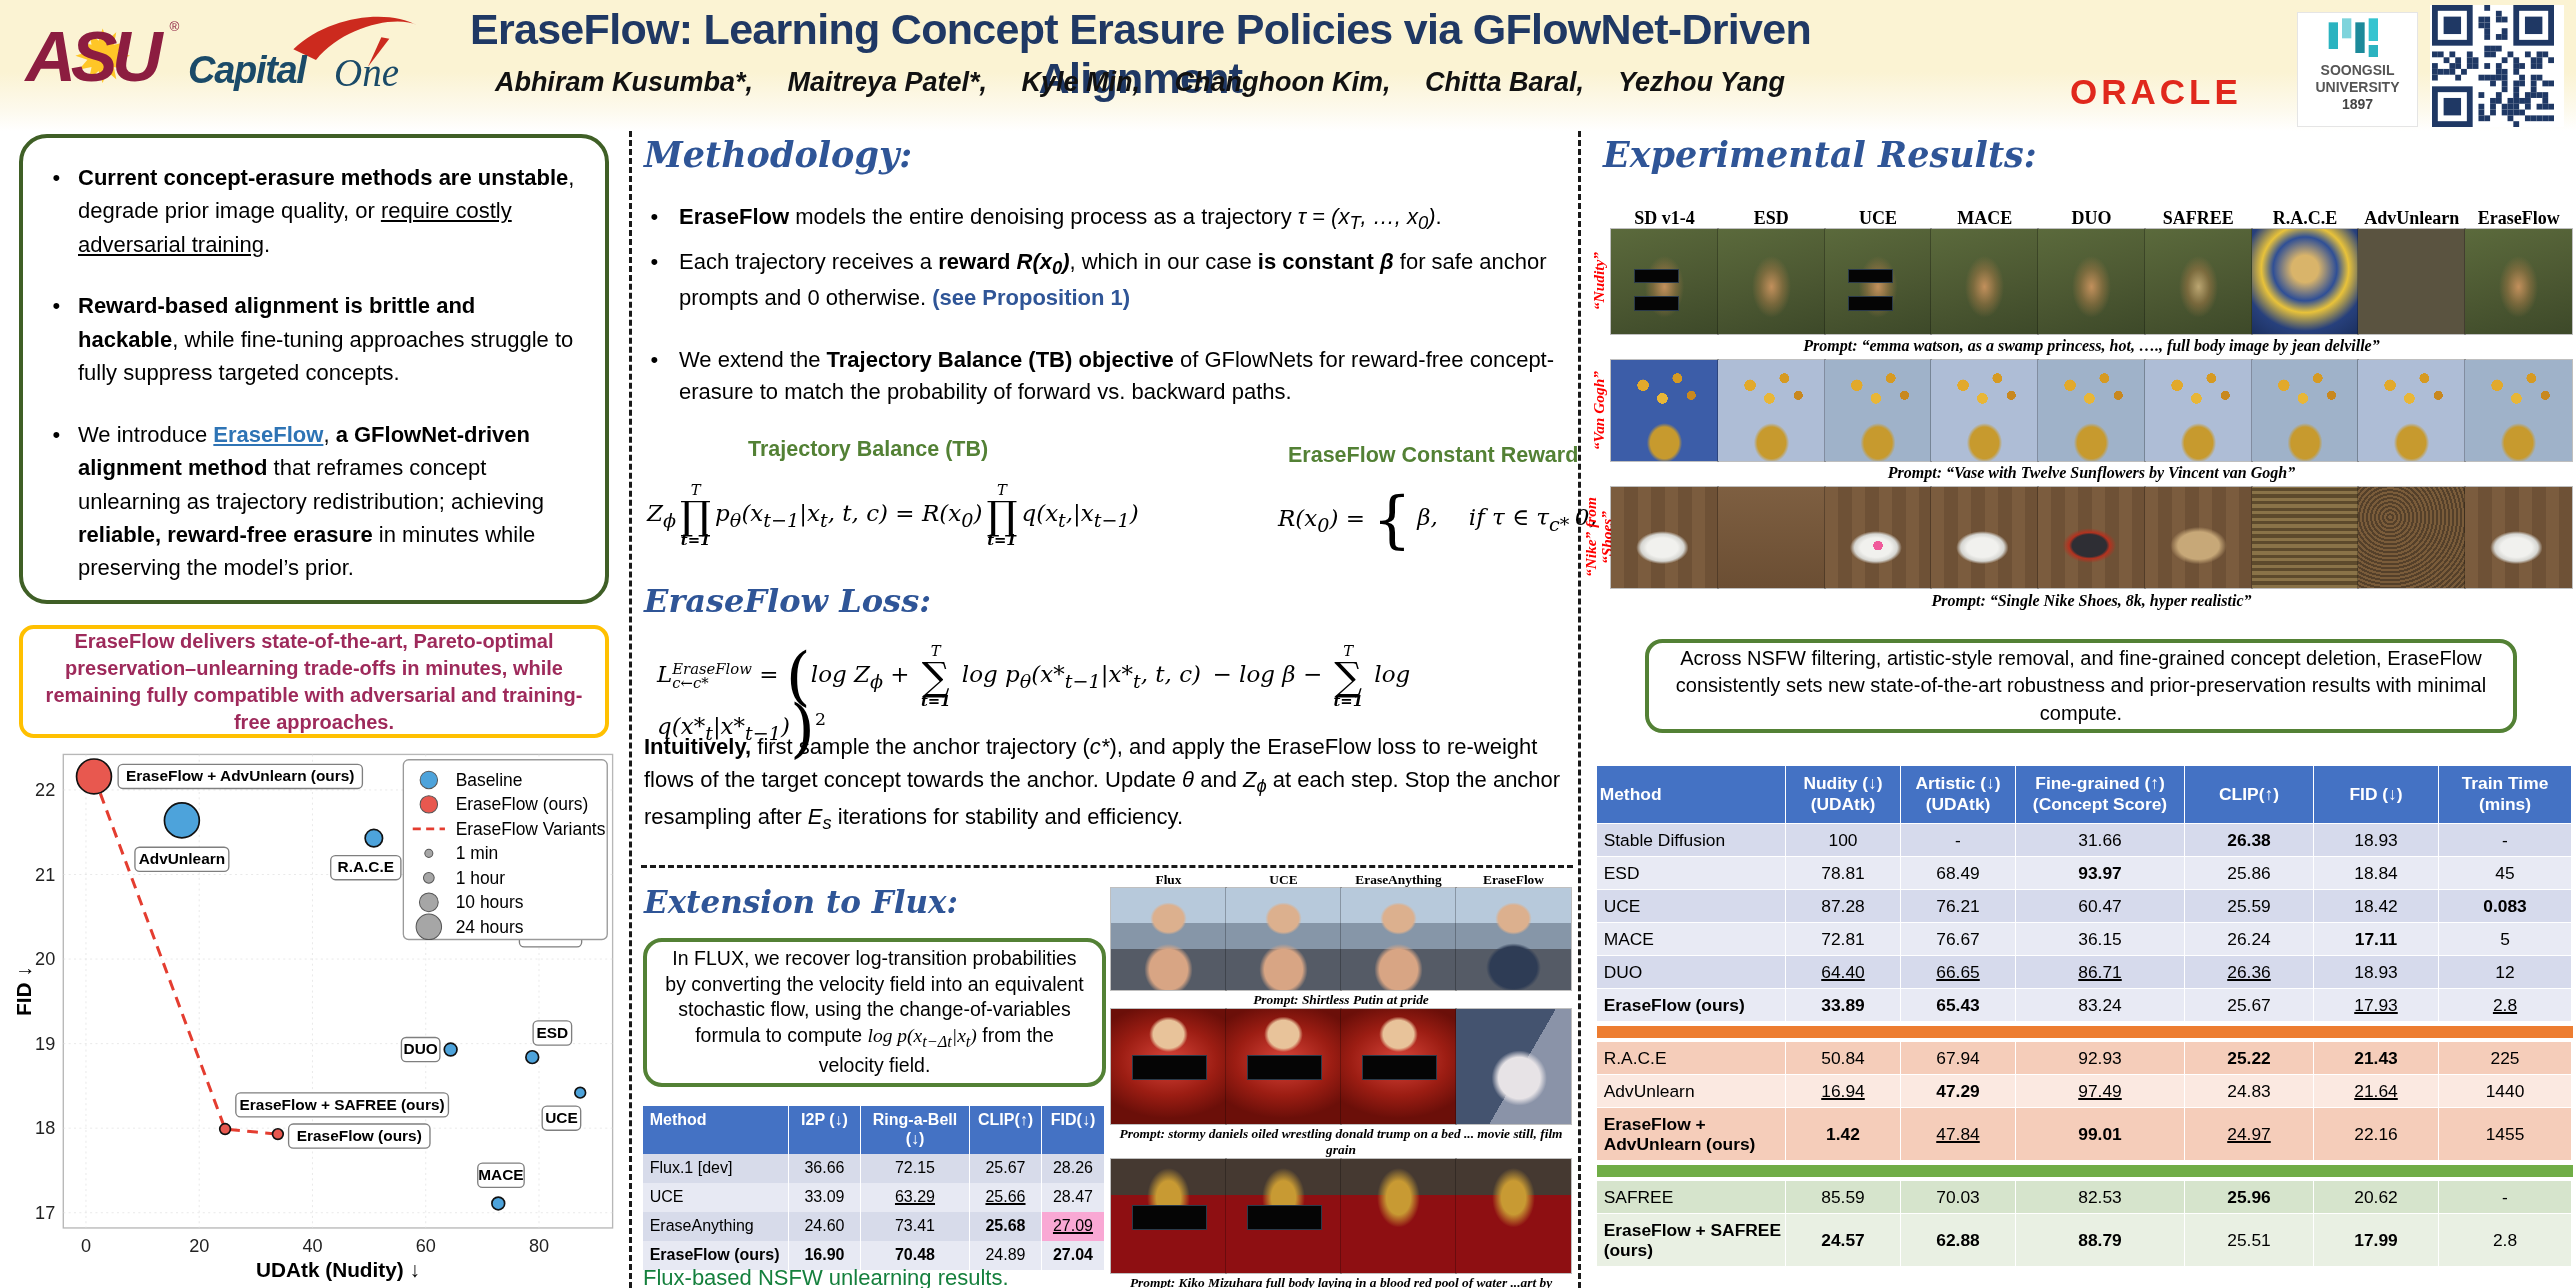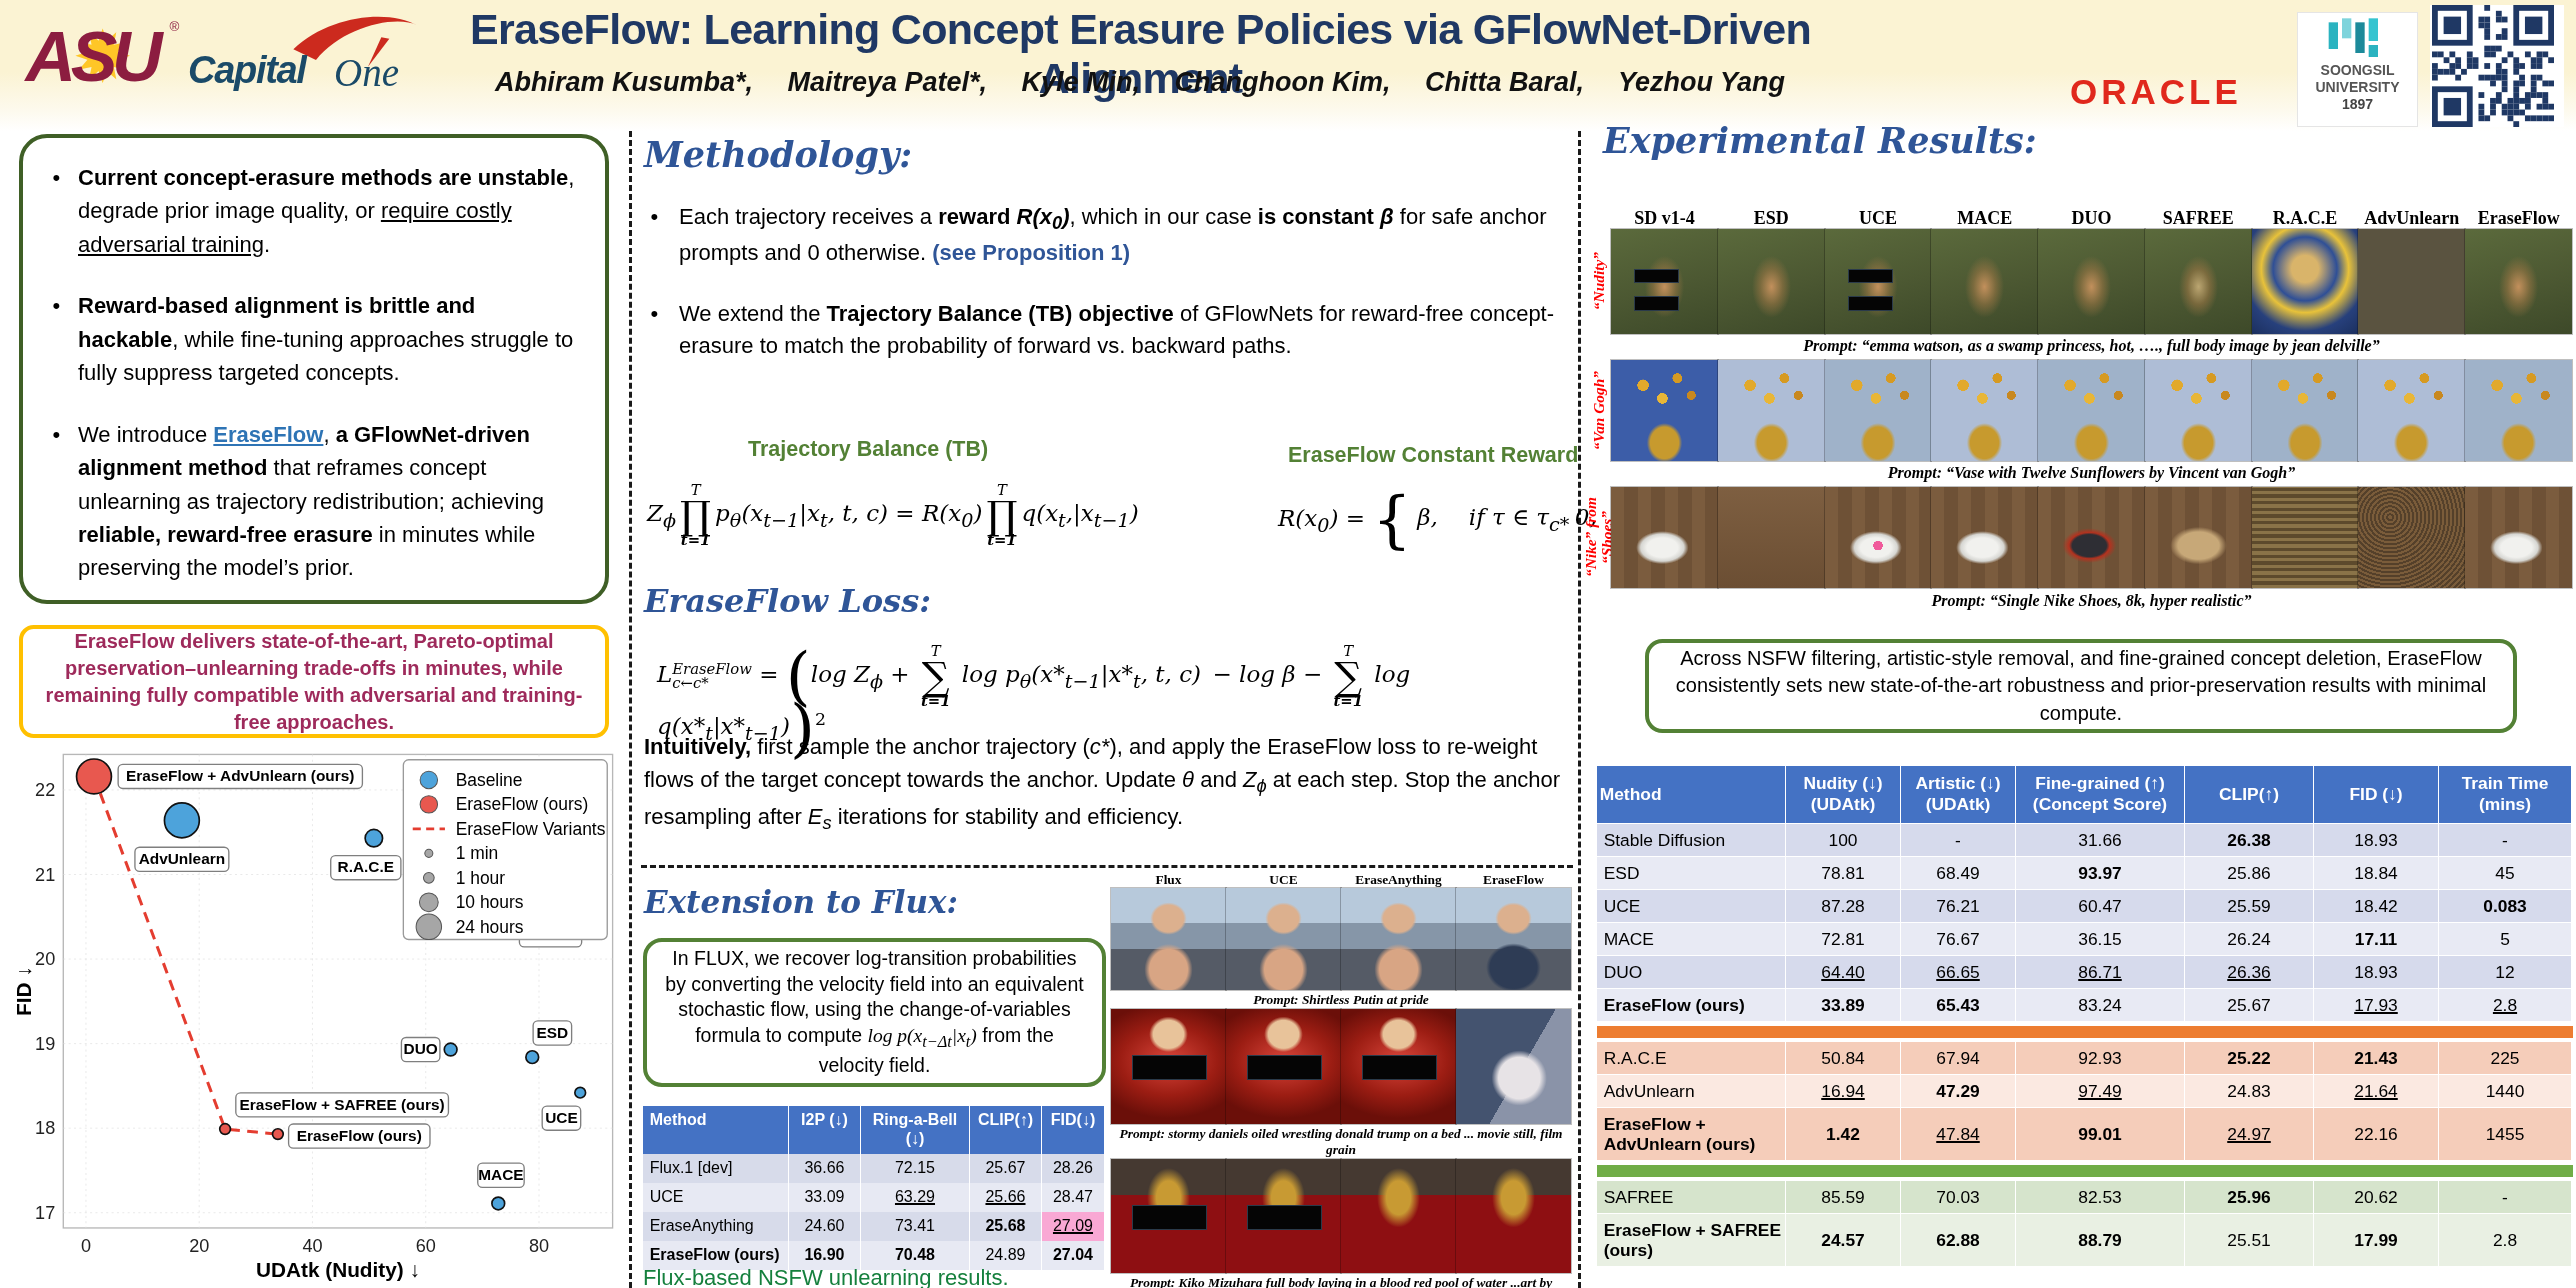--- a/index.html
+++ b/index.html
@@ -80,21 +80,21 @@
   
   #flux-table{position:absolute;left:643px;top:1106px;width:463px;font-size:16px;}
   #flux-table .tr{display:grid;grid-template-columns:146px 72px 109px 72px 63px;}
   #flux-table .tr.head .td{background:#4472C4;color:#fff;font-weight:bold;}
   #flux-table .td{padding:5.4px 4px;text-align:center;border-right:1.3px solid #fff;line-height:1.15;}
   #flux-table .td:first-child{text-align:left;padding-left:6.7px;}
   #flux-caption{position:absolute;left:643px;top:1265px;font-size:22px;color:#15803d;}
   .u{text-decoration:underline;text-decoration-thickness:2px;}
   .b{font-weight:bold;}
   
-  #results-title{position:absolute;left:1603px;top:120px;font-size:35px;}
+  #results-title{position:absolute;left:1603px;top:134px;font-size:35px;}
   #res-grid{position:absolute;left:1587px;top:208px;width:985px;}
   .rg-labels{display:flex;margin-left:24px;}
   .rg-labels div{flex:1;text-align:center;font-family:"Liberation Serif",serif;font-weight:bold;font-size:18px;}
   .rg-row{display:flex;align-items:stretch;}
   .rg-side{width:24px;display:flex;align-items:center;justify-content:center;}
   .rg-side span{writing-mode:vertical-rl;transform:rotate(180deg);color:#FF0000;font-family:"Liberation Serif",serif;font-style:italic;font-weight:bold;font-size:15.4px;text-align:center;line-height:1.05;}
   .rg-cell{position:relative;flex:1;}
   .rg-prompt{margin-left:24px;text-align:center;font-family:"Liberation Serif",serif;font-style:italic;font-weight:bold;font-size:16px;padding:3.4px 0 4.7px 0;}
   #takeaway-box{position:absolute;left:1645px;top:639px;width:872px;height:94px;border:4.7px solid #538135;border-radius:17.4px;box-sizing:border-box;display:flex;align-items:center;justify-content:center;padding:2.7px 20px;}
   #takeaway-box .txt{font-size:20px;text-align:center;line-height:1.38;}
@@ -372,20 +372,21 @@
           <circle cx="617" cy="234.5" r="14" fill="#a6a6a6" stroke="#555" stroke-width="1.5"></circle>
           <text x="657" y="243.5" font-size="26">10 hours</text>
           <circle cx="617" cy="271" r="19" fill="#a6a6a6" stroke="#555" stroke-width="1.5"></circle>
           <text x="657" y="280" font-size="26">24 hours</text>
         </g>
       </svg></div>
 
   <div id="meth-title" class="script-heading">Methodology:</div>
   <div id="meth-bullets">
     <ul>
+      <li><b>EraseFlow</b> models the entire denoising process as a trajectory <i>τ = (x<sub>T</sub>, …, x<sub>0</sub>)</i>.</li>
       <li>Each trajectory receives a <b>reward <i>R(x<sub>0</sub>)</i></b>, which in our case <b>is constant <i>β</i></b> for safe anchor prompts and 0 otherwise. <span class="blue-link"><b>(see Proposition 1)</b></span></li>
       <li class="gap">We extend the <b>Trajectory Balance (TB) objective</b> of GFlowNets for reward-free concept-erasure to match the probability of forward vs. backward paths.</li>
     </ul>
   </div>
   <div id="tb-head" class="formula-head">Trajectory Balance (TB)</div>
   <div id="reward-head" class="formula-head">EraseFlow Constant Reward</div>
   <div id="tb-formula" class="formula"><i>Z<sub>ϕ</sub></i><span class="bigop">
         <span class="t">T</span>
         <span class="sym">∏</span>
         <span class="b">t=1</span>

